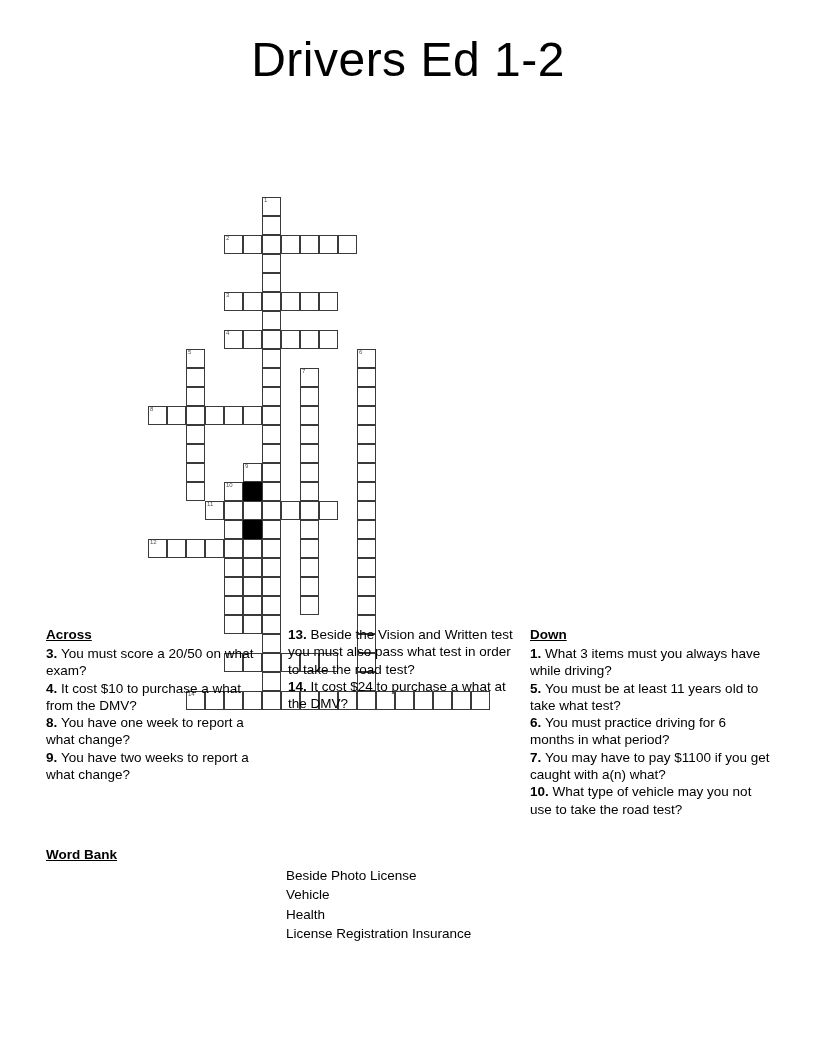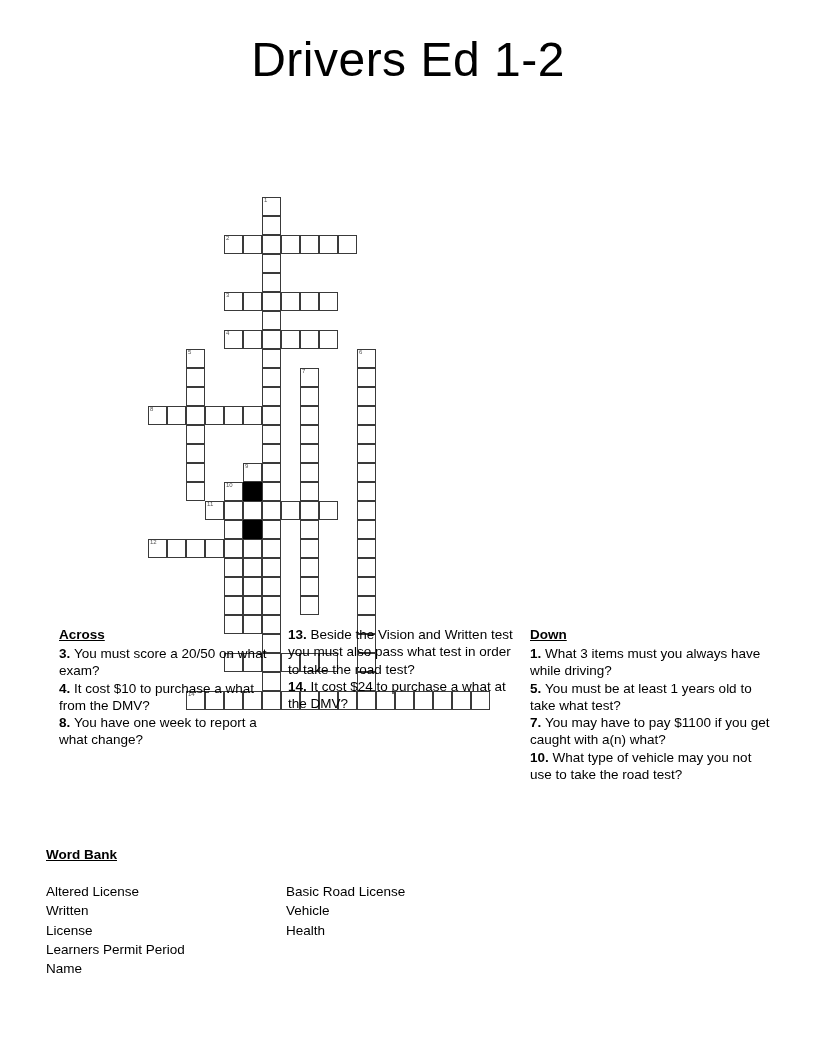--- a/index.html
+++ b/index.html
@@ -63,21 +63,21 @@
     left: 0;
     width: 816px;
     height: 210px;
   }
   .clue-col {
     position: absolute;
     top: 0;
     font-size: 13.5px;
     line-height: 17.3px;
   }
-  #across-col-1 { left: 59px; width: 224px; }
+  #across-col-1 { left: 46px; width: 224px; }
   #across-col-2 { left: 288px; width: 226px; }
   #down-col     { left: 530px; width: 240px; }
 
   .clue-heading {
     font-weight: bold;
     text-decoration: underline;
     font-size: 13.5px;
     line-height: 18px;
     margin-bottom: 1px;
   }
@@ -93,21 +93,21 @@
     position: absolute;
     top: 845px;
     left: 46px;
     width: 740px;
   }
   #word-bank-heading {
     font-weight: bold;
     text-decoration: underline;
     font-size: 13.5px;
     line-height: 19px;
-    margin-bottom: 18px;
+    margin-bottom: 2px;
   }
   .wb-cols {
     position: relative;
     height: 100px;
   }
   .wb-col {
     position: absolute;
     top: 0;
     font-size: 13.5px;
     line-height: 19.3px;
@@ -284,48 +284,44 @@
     <div class="cell" style="left: 471px; top: 604px;"></div>
   </div>
 
 <div id="clues">
   <div class="clue-col" id="across-col-1">
     <div class="clue-heading">Across</div>
     <div id="across-slot-1">
         <div class="clue"><span class="cnum">3. </span><span>You must score a 20/50 on what exam?</span></div>
         <div class="clue"><span class="cnum">4. </span><span>It cost $10 to purchase a what from the DMV?</span></div>
         <div class="clue"><span class="cnum">8. </span><span>You have one week to report a what change?</span></div>
+        <div class="clue"><span class="cnum">9. </span><span>You have two weeks to report a what change?</span></div>
       </div>
   </div>
   <div class="clue-col" id="across-col-2">
     <div id="across-slot-2">
         <div class="clue"><span class="cnum">13. </span><span>Beside the Vision and Written test you must also pass what test in order to take the road test?</span></div>
         <div class="clue"><span class="cnum">14. </span><span>It cost $24 to purchase a what at the DMV?</span></div>
       </div>
   </div>
   <div class="clue-col" id="down-col">
     <div class="clue-heading">Down</div>
     <div id="down-slot">
         <div class="clue"><span class="cnum">1. </span><span>What 3 items must you always have while driving?</span></div>
-        <div class="clue"><span class="cnum">5. </span><span>You must be at least 1 years old to take what test?</span></div>
+        <div class="clue"><span class="cnum">5. </span><span>You must be at least 11 years old to take what test?</span></div>
+        <div class="clue"><span class="cnum">6. </span><span>You must practice driving for 6 months in what period?</span></div>
         <div class="clue"><span class="cnum">7. </span><span>You may have to pay $1100 if you get caught with a(n) what?</span></div>
         <div class="clue"><span class="cnum">10. </span><span>What type of vehicle may you not use to take the road test?</span></div>
       </div>
   </div>
 </div>
 
 <div id="word-bank">
   <div id="word-bank-heading">Word Bank</div>
   <div class="wb-cols">
-    <div class="wb-col" id="wb-col-1">
-        <span class="wb-item">Altered License</span>
-        <span class="wb-item">Written</span>
-        <span class="wb-item">License</span>
-        <span class="wb-item">Learners Permit Period</span>
-        <span class="wb-item">Name</span>
-      </div>
     <div class="wb-col" id="wb-col-2">
-        <span class="wb-item">Basic Road License</span>
+        <span class="wb-item">Beside Photo License</span>
         <span class="wb-item">Vehicle</span>
         <span class="wb-item">Health</span>
+        <span class="wb-item">License Registration Insurance</span>
       </div>
   </div>
 </div>
 
 </body></html>

